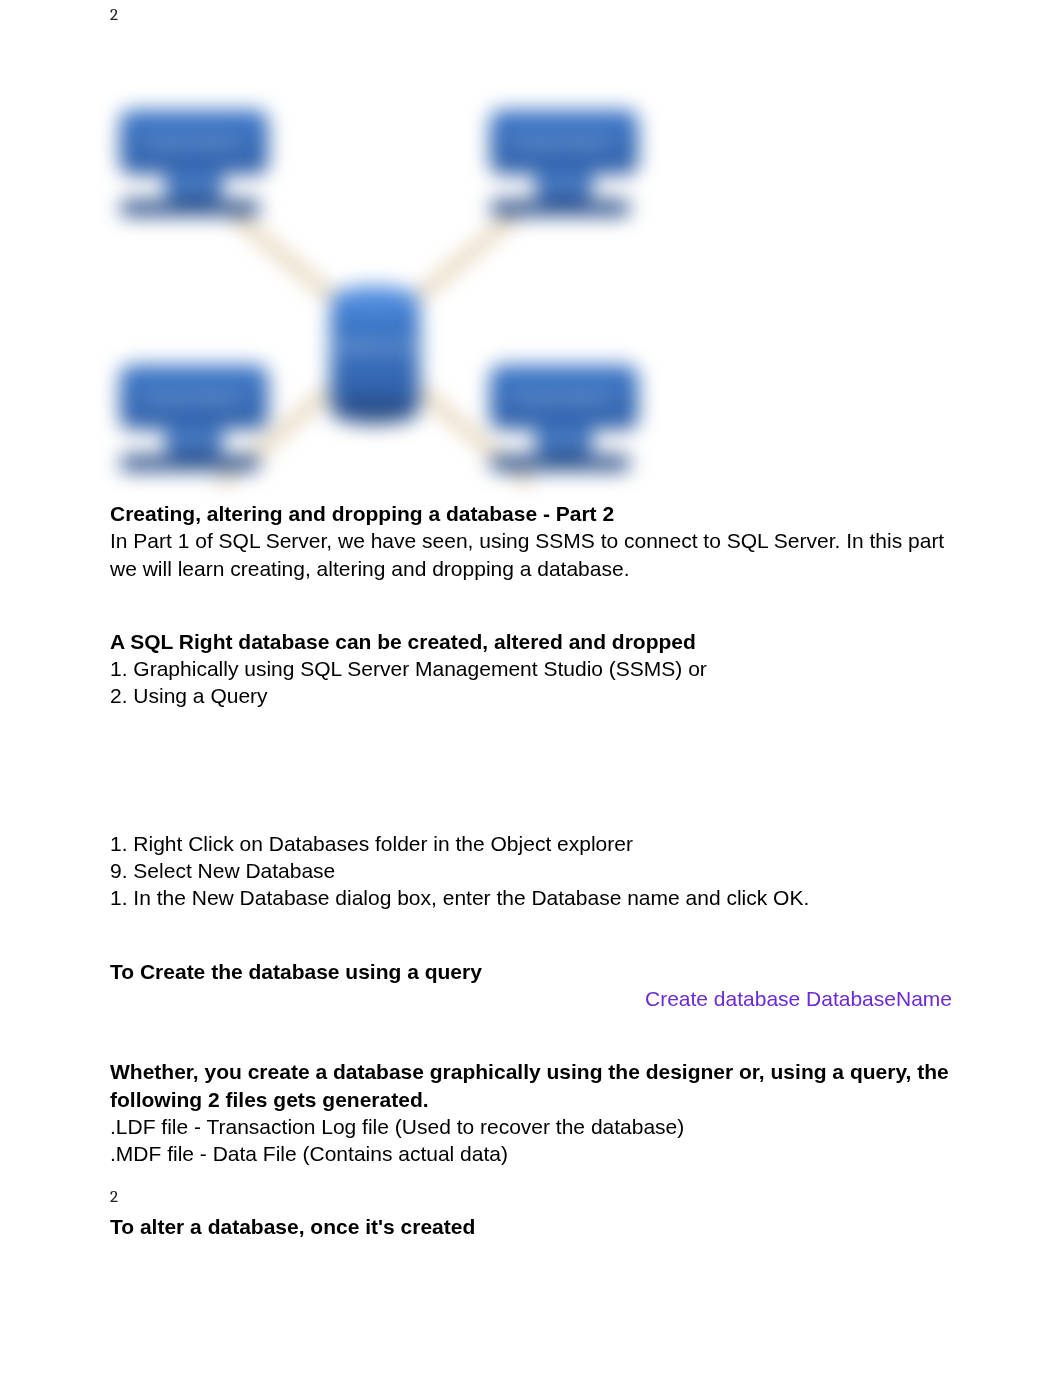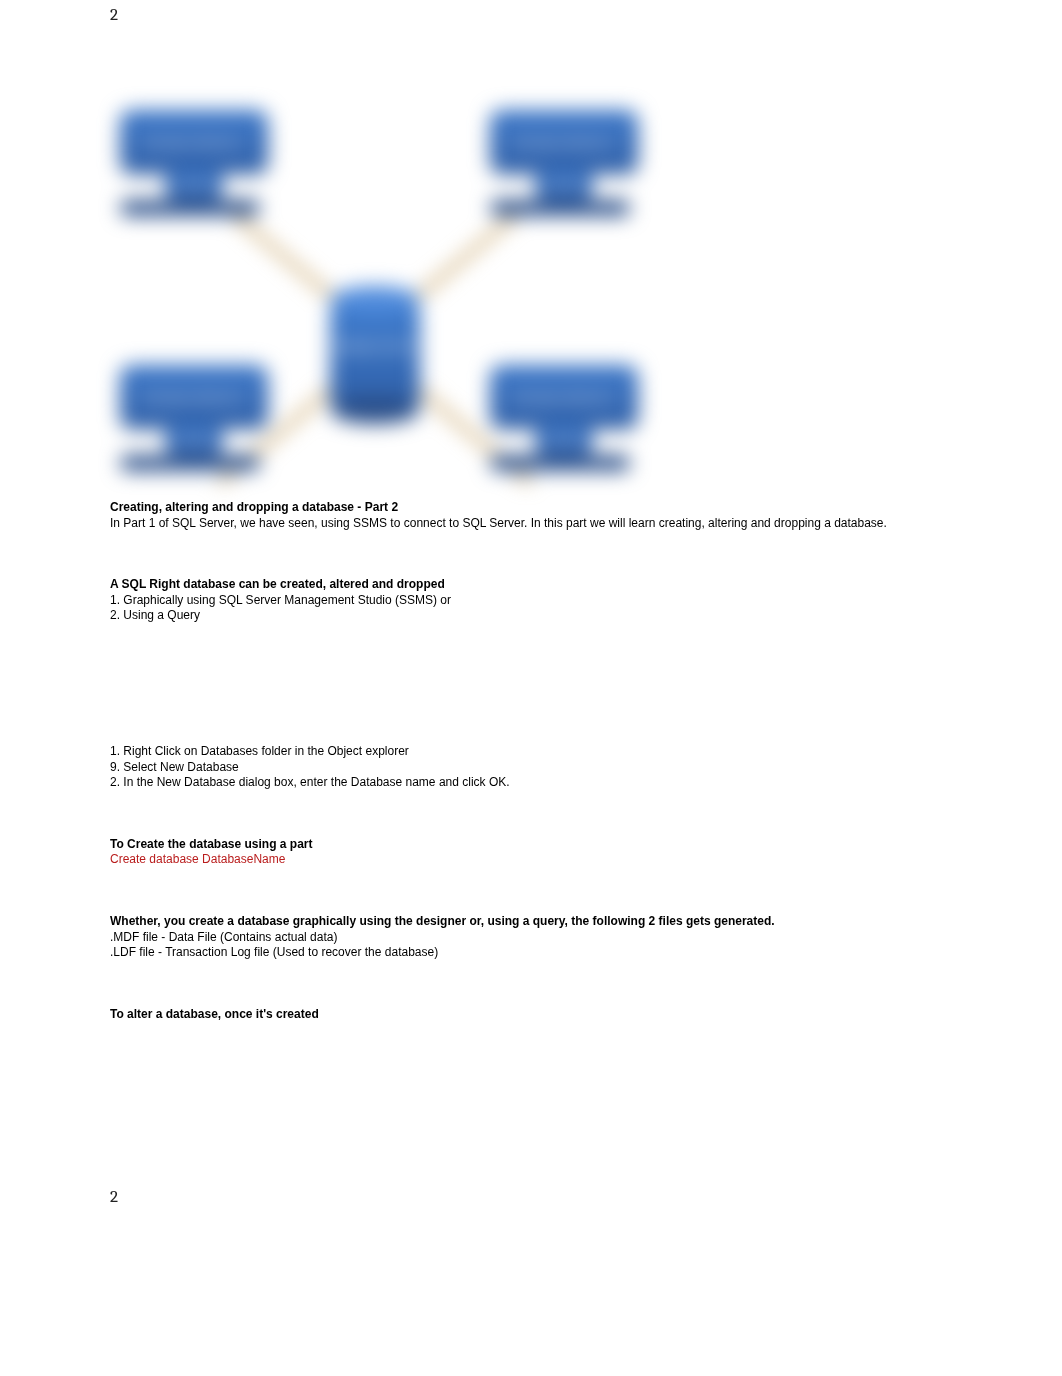--- a/index.html
+++ b/index.html
@@ -9,24 +9,24 @@
   .diagram-wrap{padding-top:100px;padding-bottom:20px;}
   .diagram{position:relative;width:530px;height:380px;filter:blur(10px);}
   .node{position:absolute;background:linear-gradient(#3b77c9,#2f5fa7);border-radius:12px;box-shadow:0 2px 4px rgba(0,0,0,.2);display:flex;align-items:center;justify-content:center;color:#fff;font-size:11px;padding:4px;text-align:center;line-height:1.1;}
   .cap{position:absolute;background:#2a4f8a;border-radius:8px;}
   .cyl{position:absolute;width:90px;left:220px;top:200px;}
   .cyl .body{width:90px;height:110px;background:linear-gradient(#3f7dd0,#2f5fa7);border-radius:14px;}
   .cyl .top{position:absolute;top:-14px;left:0;width:90px;height:28px;background:#4f8bdc;border-radius:50%;}
   .cyl .bot{position:absolute;bottom:-14px;left:0;width:90px;height:28px;background:#2a4f8a;border-radius:50%;}
   .cyl .lbl{position:absolute;top:40px;left:0;width:100%;text-align:center;color:#fff;font-size:11px;line-height:1.1;}
   .ln{position:absolute;background:#c9a66b;height:6px;transform-origin:left center;border-radius:3px;}
-  .content{font-size:12px;line-height:1.3;color:#000;}
+  .content{font-size:21px;line-height:1.3;color:#000;}
   .content p{margin:0;}
   .bold{font-weight:700;}
-  .sql{color:#b91c1c;}
+  .sql{color:#6d28d9;text-align:right;}
   .gap-m{height:46px;}
   .gap-l{height:120px;}
 </style>
 </head>
 <body>
 
 <div class="page">
 
   <div class="pgnum-top">2</div>
 
@@ -86,32 +86,32 @@
     <div class="gap-m"></div>
 
     <p class="bold">A SQL Right database can be created, altered and dropped</p>
     <p>1. Graphically using SQL Server Management Studio (SSMS) or</p>
     <p>2. Using a Query</p>
 
     <div class="gap-l"></div>
 
     <p>1. Right Click on Databases folder in the Object explorer</p>
     <p>9. Select New Database</p>
-    <p>2. In the New Database dialog box, enter the Database name and click OK.</p>
+    <p>1. In the New Database dialog box, enter the Database name and click OK.</p>
 
     <div class="gap-m"></div>
 
-    <p class="bold">To Create the database using a part</p>
+    <p class="bold">To Create the database using a query</p>
     <p class="sql">Create database DatabaseName</p>
 
     <div class="gap-m"></div>
 
     <p class="bold">Whether, you create a database graphically using the designer or, using a query, the following 2 files gets generated.</p>
+    <p>.LDF file - Transaction Log file (Used to recover the database)</p>
     <p>.MDF file - Data File (Contains actual data)</p>
-    <p>.LDF file - Transaction Log file (Used to recover the database)</p>
 
     <div class="gap-m"></div>
 
     <p class="bold">To alter a database, once it's created</p>
 
     <div class="gap-m"></div>
 
   </div>
 
   <div class="pgnum-bottom">2</div>

